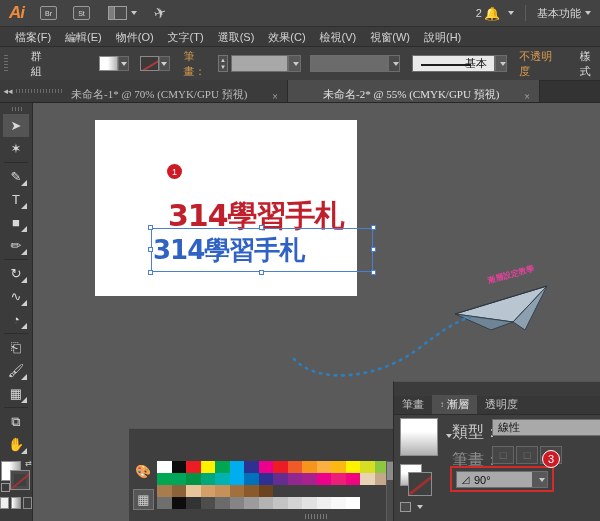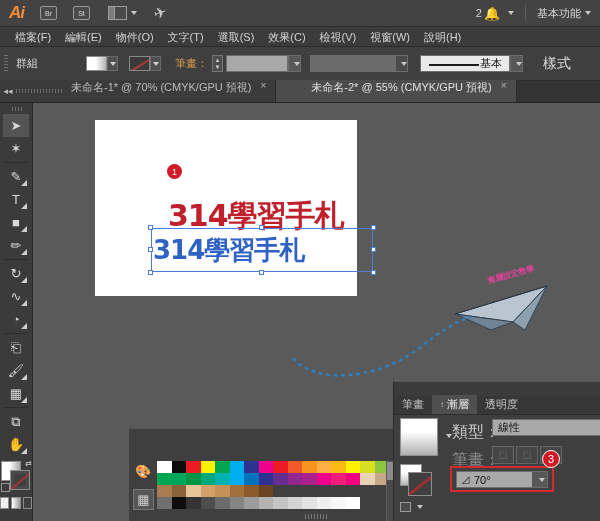--- a/index.html
+++ b/index.html
@@ -45,54 +45,54 @@
   .menuitem{ font-size:11px; color:#d2d2d2; padding:0 7px; line-height:20px; white-space:nowrap;}
 
   
   #ctrlbar{
     position:absolute; left:0; top:47px; width:600px; height:34px;
     background:#3f3f3f; border-bottom:1px solid #2b2b2b;
     display:flex; align-items:center;
   }
   #grabdots{ width:4px; height:18px; margin-left:4px;
     background:repeating-linear-gradient(to bottom,#6e6e6e 0 1px,transparent 1px 3px); }
-  #grouplabel{ margin-left:8px; font-size:11px; color:#dcdcdc; }
+  #grouplabel{ margin-left:23px; font-size:11px; color:#dcdcdc; }
   .swbox{ width:21px; height:15px; border:1px solid #8a8a8a; }
   .swcaret{ width:11px; height:15px; background:#4f4f4f; border:1px solid #6b6b6b;
             display:flex; align-items:center; justify-content:center; }
   .swcaret .caret{ margin:0; border-top-color:#cfcfcf; }
   #fillsw{ margin-left:48px; background:linear-gradient(to right,#fff 0 45%,#b4b4b4 100%); }
   #strokesw{ margin-left:11px; background:#3a3a3a; position:relative; overflow:hidden;}
   #strokesw:after{ content:""; position:absolute; left:-3px; top:7px; width:28px; height:2px;
       background:#b03a3a; transform:rotate(-31deg); }
   #strokelabel{ margin-left:14px; font-size:11px; color:#d99a4e; }
   #spin{ width:11px; height:17px; margin-left:4px; display:flex; flex-direction:column;
          border:1px solid #757575; background:#4d4d4d; }
   #spin span{ flex:1; display:flex; align-items:center; justify-content:center; font-size:6px; color:#d0d0d0; }
   .fieldbox{ height:17px; background:#a8a8a8; border:1px solid #6d6d6d; }
   .fieldcaret{ width:13px; height:17px; background:#585858; border:1px solid #6d6d6d;
                display:flex; align-items:center; justify-content:center; }
   #brushbox{ width:90px; height:17px; margin-left:12px; background:#e9e9e9;
              border:1px solid #6d6d6d; display:flex; align-items:center; position:relative; }
   #brushline{ position:absolute; left:8px; top:8px; width:50px; height:2px; background:#1c1c1c; }
   #brushname{ position:absolute; right:7px; font-size:11px; color:#111; }
   #opacitylabel{ margin-left:12px; font-size:11px; color:#d99a4e; }
-  #stylelabel{ margin-left:20px; font-size:14px; color:#dcdcdc; }
+  #stylelabel{ margin-left:20px; font-size:11px; color:#dcdcdc; }
 
   
   #tabbar{
     position:absolute; left:0; top:81px; width:600px; height:22px;
     background:#333; border-bottom:1px solid #262626; display:flex; align-items:flex-end;
   }
   #collapsebtn{ width:16px; height:22px; display:flex; align-items:center; justify-content:center;
                 color:#bdbdbd; font-size:9px; background:#3b3b3b; }
   #tabdots{ width:46px; height:22px;
     background:repeating-linear-gradient(to right,#6a6a6a 0 1px,transparent 1px 3px) center/46px 4px no-repeat,#3b3b3b; }
-  .doctab{ height:22px; display:flex; align-items:flex-start; padding:0 9px; gap:9px;
-    font-size:11px; color:#bcbcbc; background:#3b3b3b; border-right:1px solid #2a2a2a; }
+  .doctab{ height:22px; display:flex; align-items:flex-end; padding:0 9px; gap:25px;
+    font-size:11px; color:#bcbcbc; background:#3b3b3b; border-right:1px solid #2a2a2a;font-family:Liberation Serif, serif; }
   .doctab.active{ background:#4c4c4c; color:#e0e0e0;padding-left:35px; }
   .tabclose{ font-size:10px; color:#b5b5b5; }
 
   
   #toolbar{
     position:absolute; left:0; top:103px; width:33px; height:418px;
     background:#3b3b3b; border-right:1px solid #2a2a2a;
   }
   #tbdots{ height:8px; margin:2px 10px 1px;
     background:repeating-linear-gradient(to right,#6e6e6e 0 1px,transparent 1px 3px) center/14px 4px no-repeat; }
@@ -270,20 +270,21 @@
   <div class="fieldcaret" style="background:#4a4a4a;">
       <span class="caret"></span>
     </div>
   <div id="brushbox">
     <div id="brushline"></div>
     <div id="brushname">基本</div>
   </div>
   <div class="fieldcaret">
       <span class="caret"></span>
     </div>
+  <div id="opacitylabel">不透明度</div>
   <div id="stylelabel">樣式</div>
 </div>
 
 <div id="tabbar">
   <div id="collapsebtn">◂◂</div>
   <div id="tabdots"></div>
   <div class="doctab">
     <span>未命名-1* @ 70% (CMYK/GPU 預視)</span>
     <span class="tabclose">×</span>
   </div>
@@ -484,21 +485,21 @@
     <div class="rowlbl" id="strokelbl2">筆畫：</div>
     <div id="strokebtns">
       <div class="stbtn">□</div>
       <div class="stbtn">□</div>
       <div class="stbtn">□</div>
     </div>
 
     <div id="anglewrap">
       <div id="anglebox">
         <span id="angleicon">◿</span>
-        <span id="anglevalue">70°</span>
+        <span id="anglevalue">90°</span>
         <span id="anglecaret">
             <span class="caret"></span>
           </span>
       </div>
     </div>
     <div id="badge3">3</div>
 
   </div>
 
   <div id="botdots"></div>

